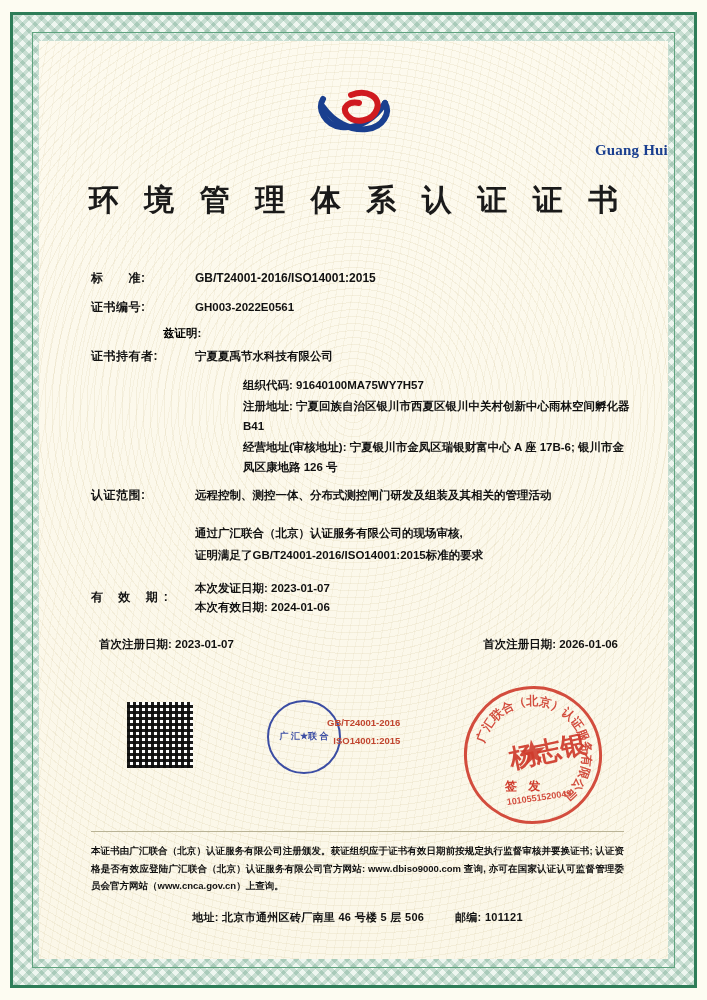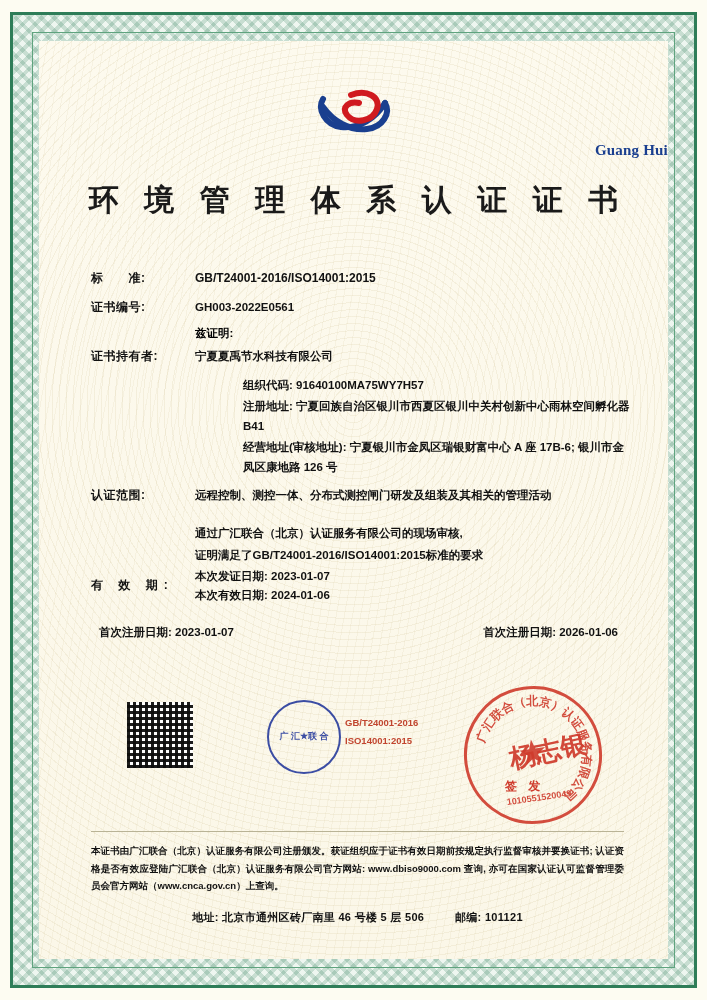--- a/index.html
+++ b/index.html
@@ -118,37 +118,37 @@
   .row.std .val { font-size: 12px; }
   .indent-block {
     margin-left: 104px;
     font-size: 11.5px;
     font-weight: bold;
     line-height: 1.75;
     color: #111;
     padding-left: 48px;
   }
   .zhengming {
-    margin-left: 104px;
+    margin-left: 72px;
     font-size: 11.5px;
     font-weight: bold;
     margin-bottom: 6px;
     margin-top: 2px;
   }
   .sub-line { margin-bottom: 1px; }
   .statement {
     margin-left: 104px;
     margin-top: 18px;
     font-size: 11.5px;
     font-weight: bold;
     line-height: 1.9;
     color: #111;
   }
   .validity {
-    margin-top: 0;
+    margin-top: 12px;
   }
   .reg-row {
     display: flex;
     justify-content: space-between;
     margin-top: 20px;
     padding-left: 8px;
     padding-right: 14px;
     font-size: 11.5px;
     font-weight: bold;
     color: #111;
@@ -186,26 +186,27 @@
     font-size: 9px;
     font-weight: bold;
     line-height: 1.25;
     opacity: 0.92;
   }
   .blue-seal .inner-star {
     font-size: 9px;
   }
   .std-lines {
     position: absolute;
-    left: 306px;
+    left: 288px;
     top: 28px;
     font-size: 9.5px;
     color: #c1452f;
     font-weight: bold;
     line-height: 1.9;
+    text-align: right;
   }
   .red-seal {
     position: absolute;
     left: 425px;
     top: 0px;
     width: 132px; height: 132px;
     border-radius: 50%;
     border: 3px solid #cf3b2c;
     color: #cf3b2c;
     opacity: 0.9;

